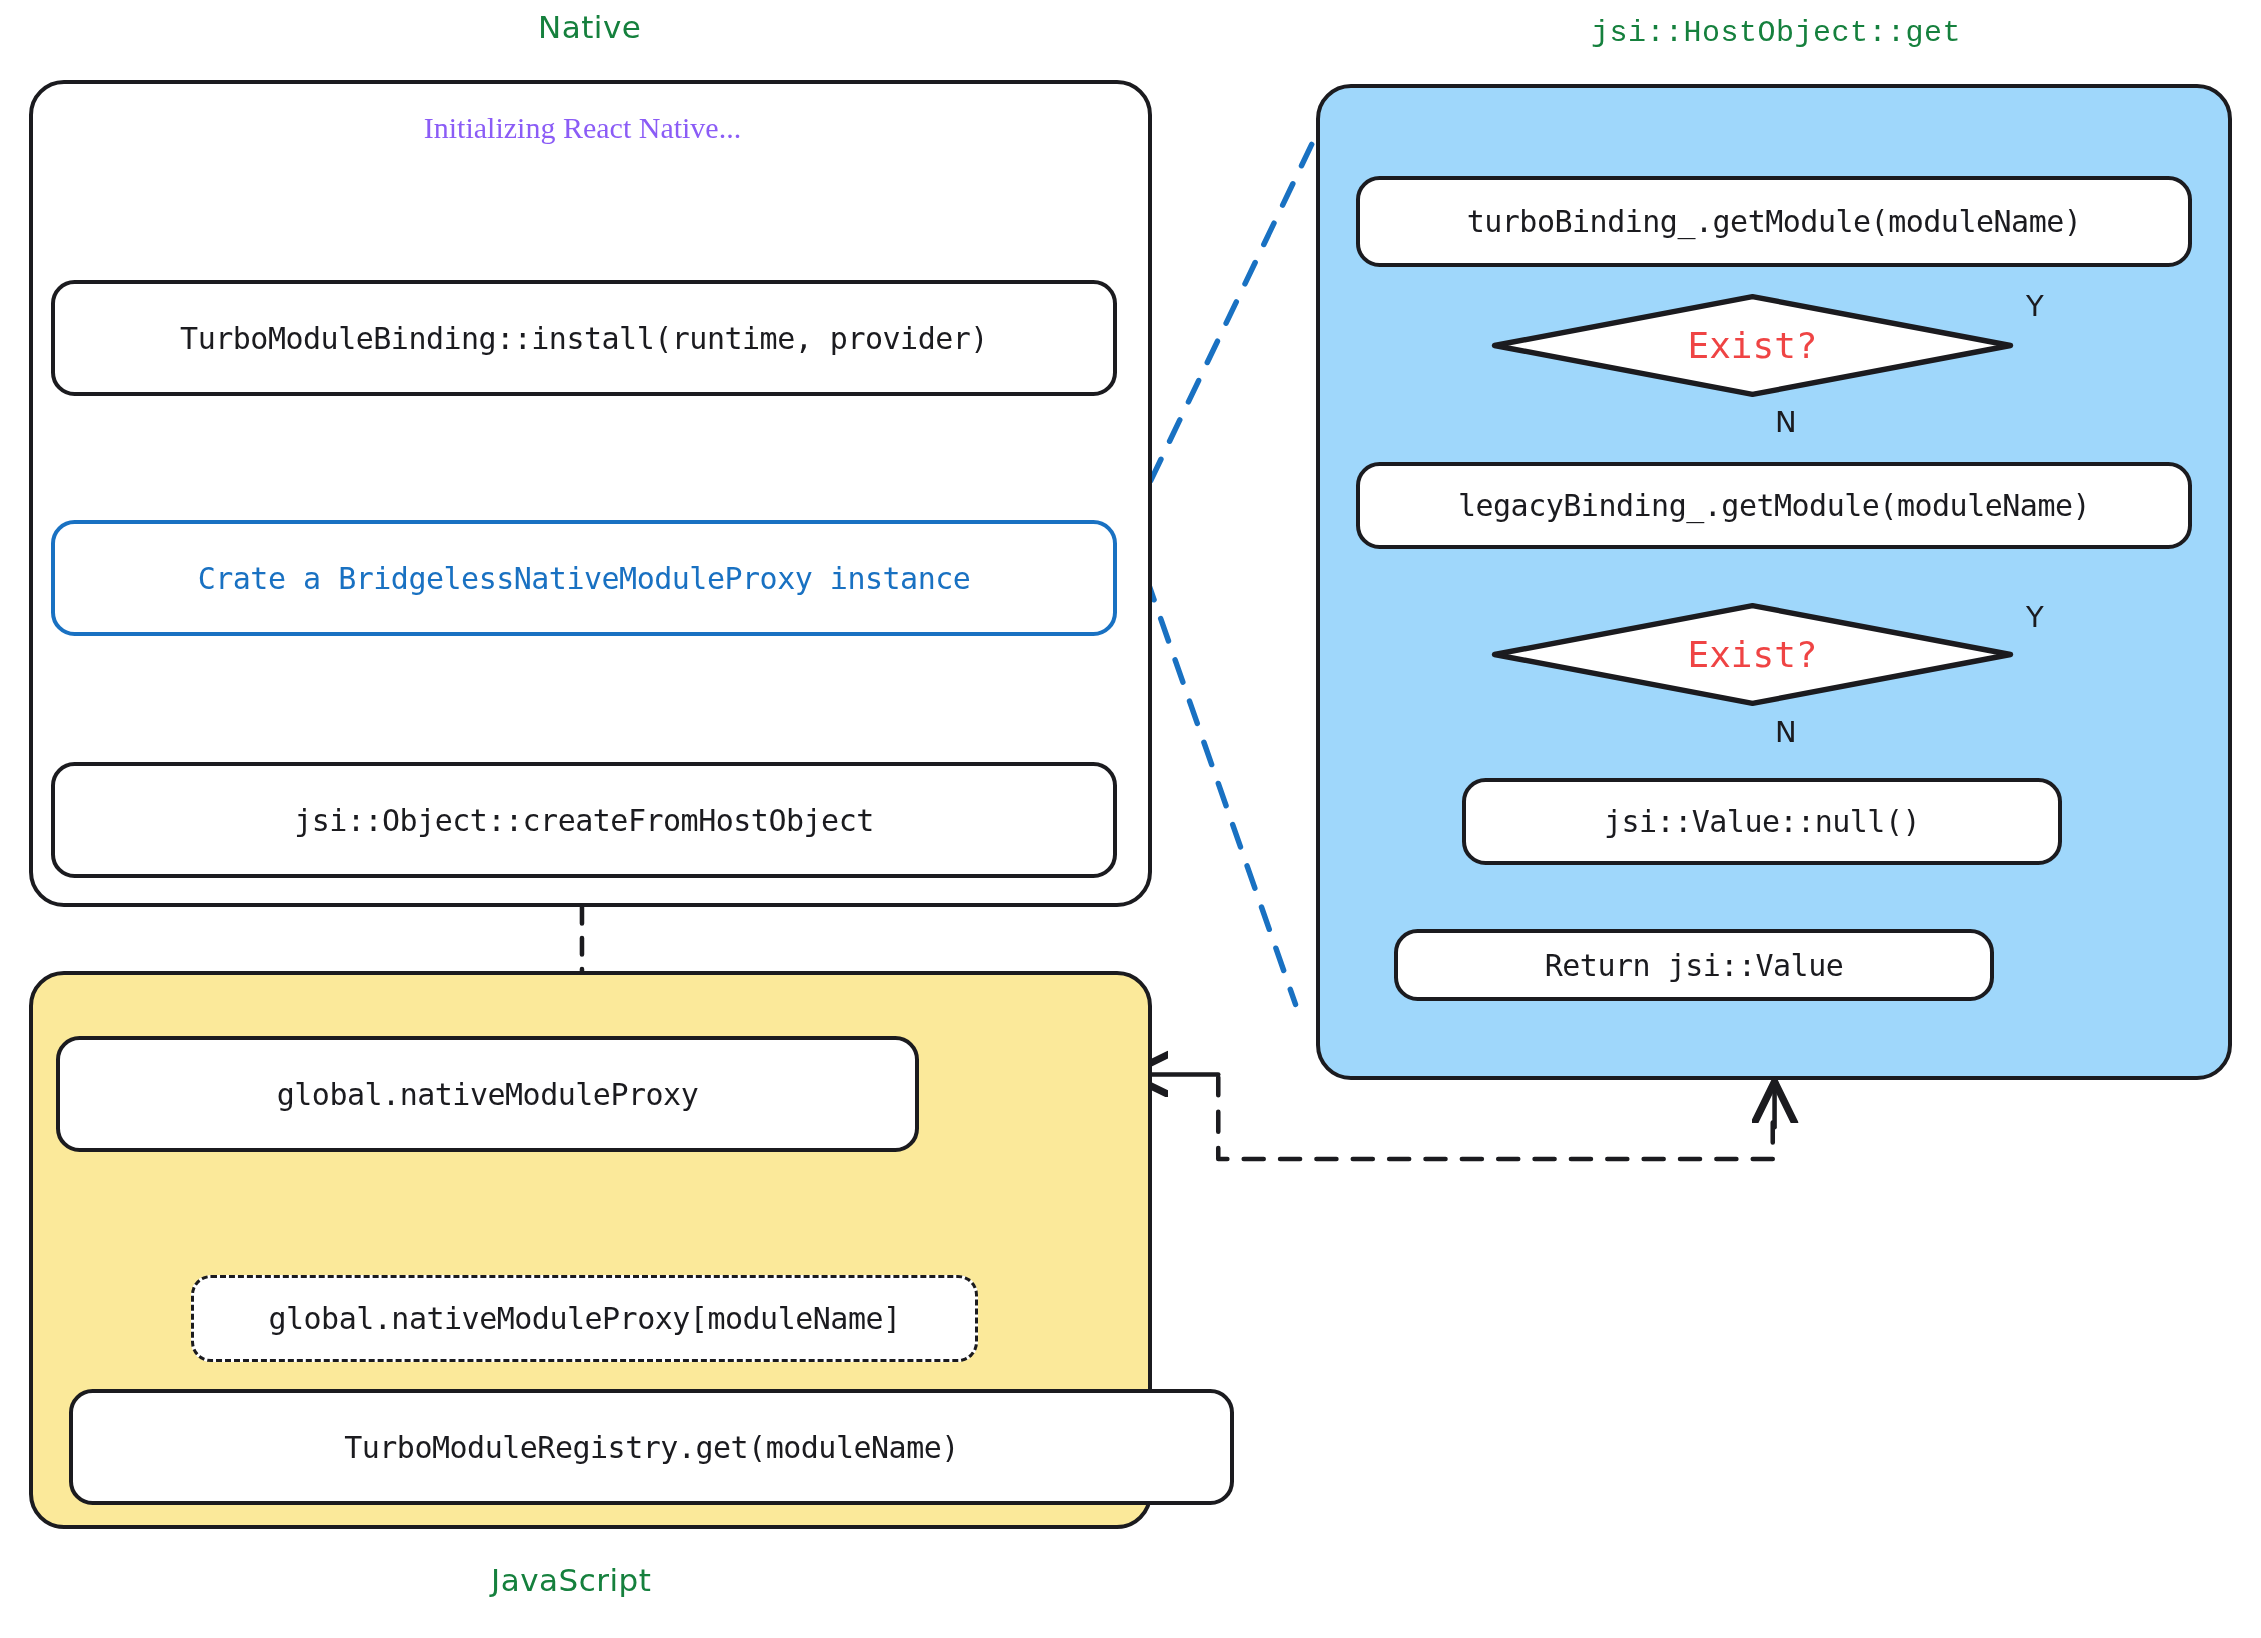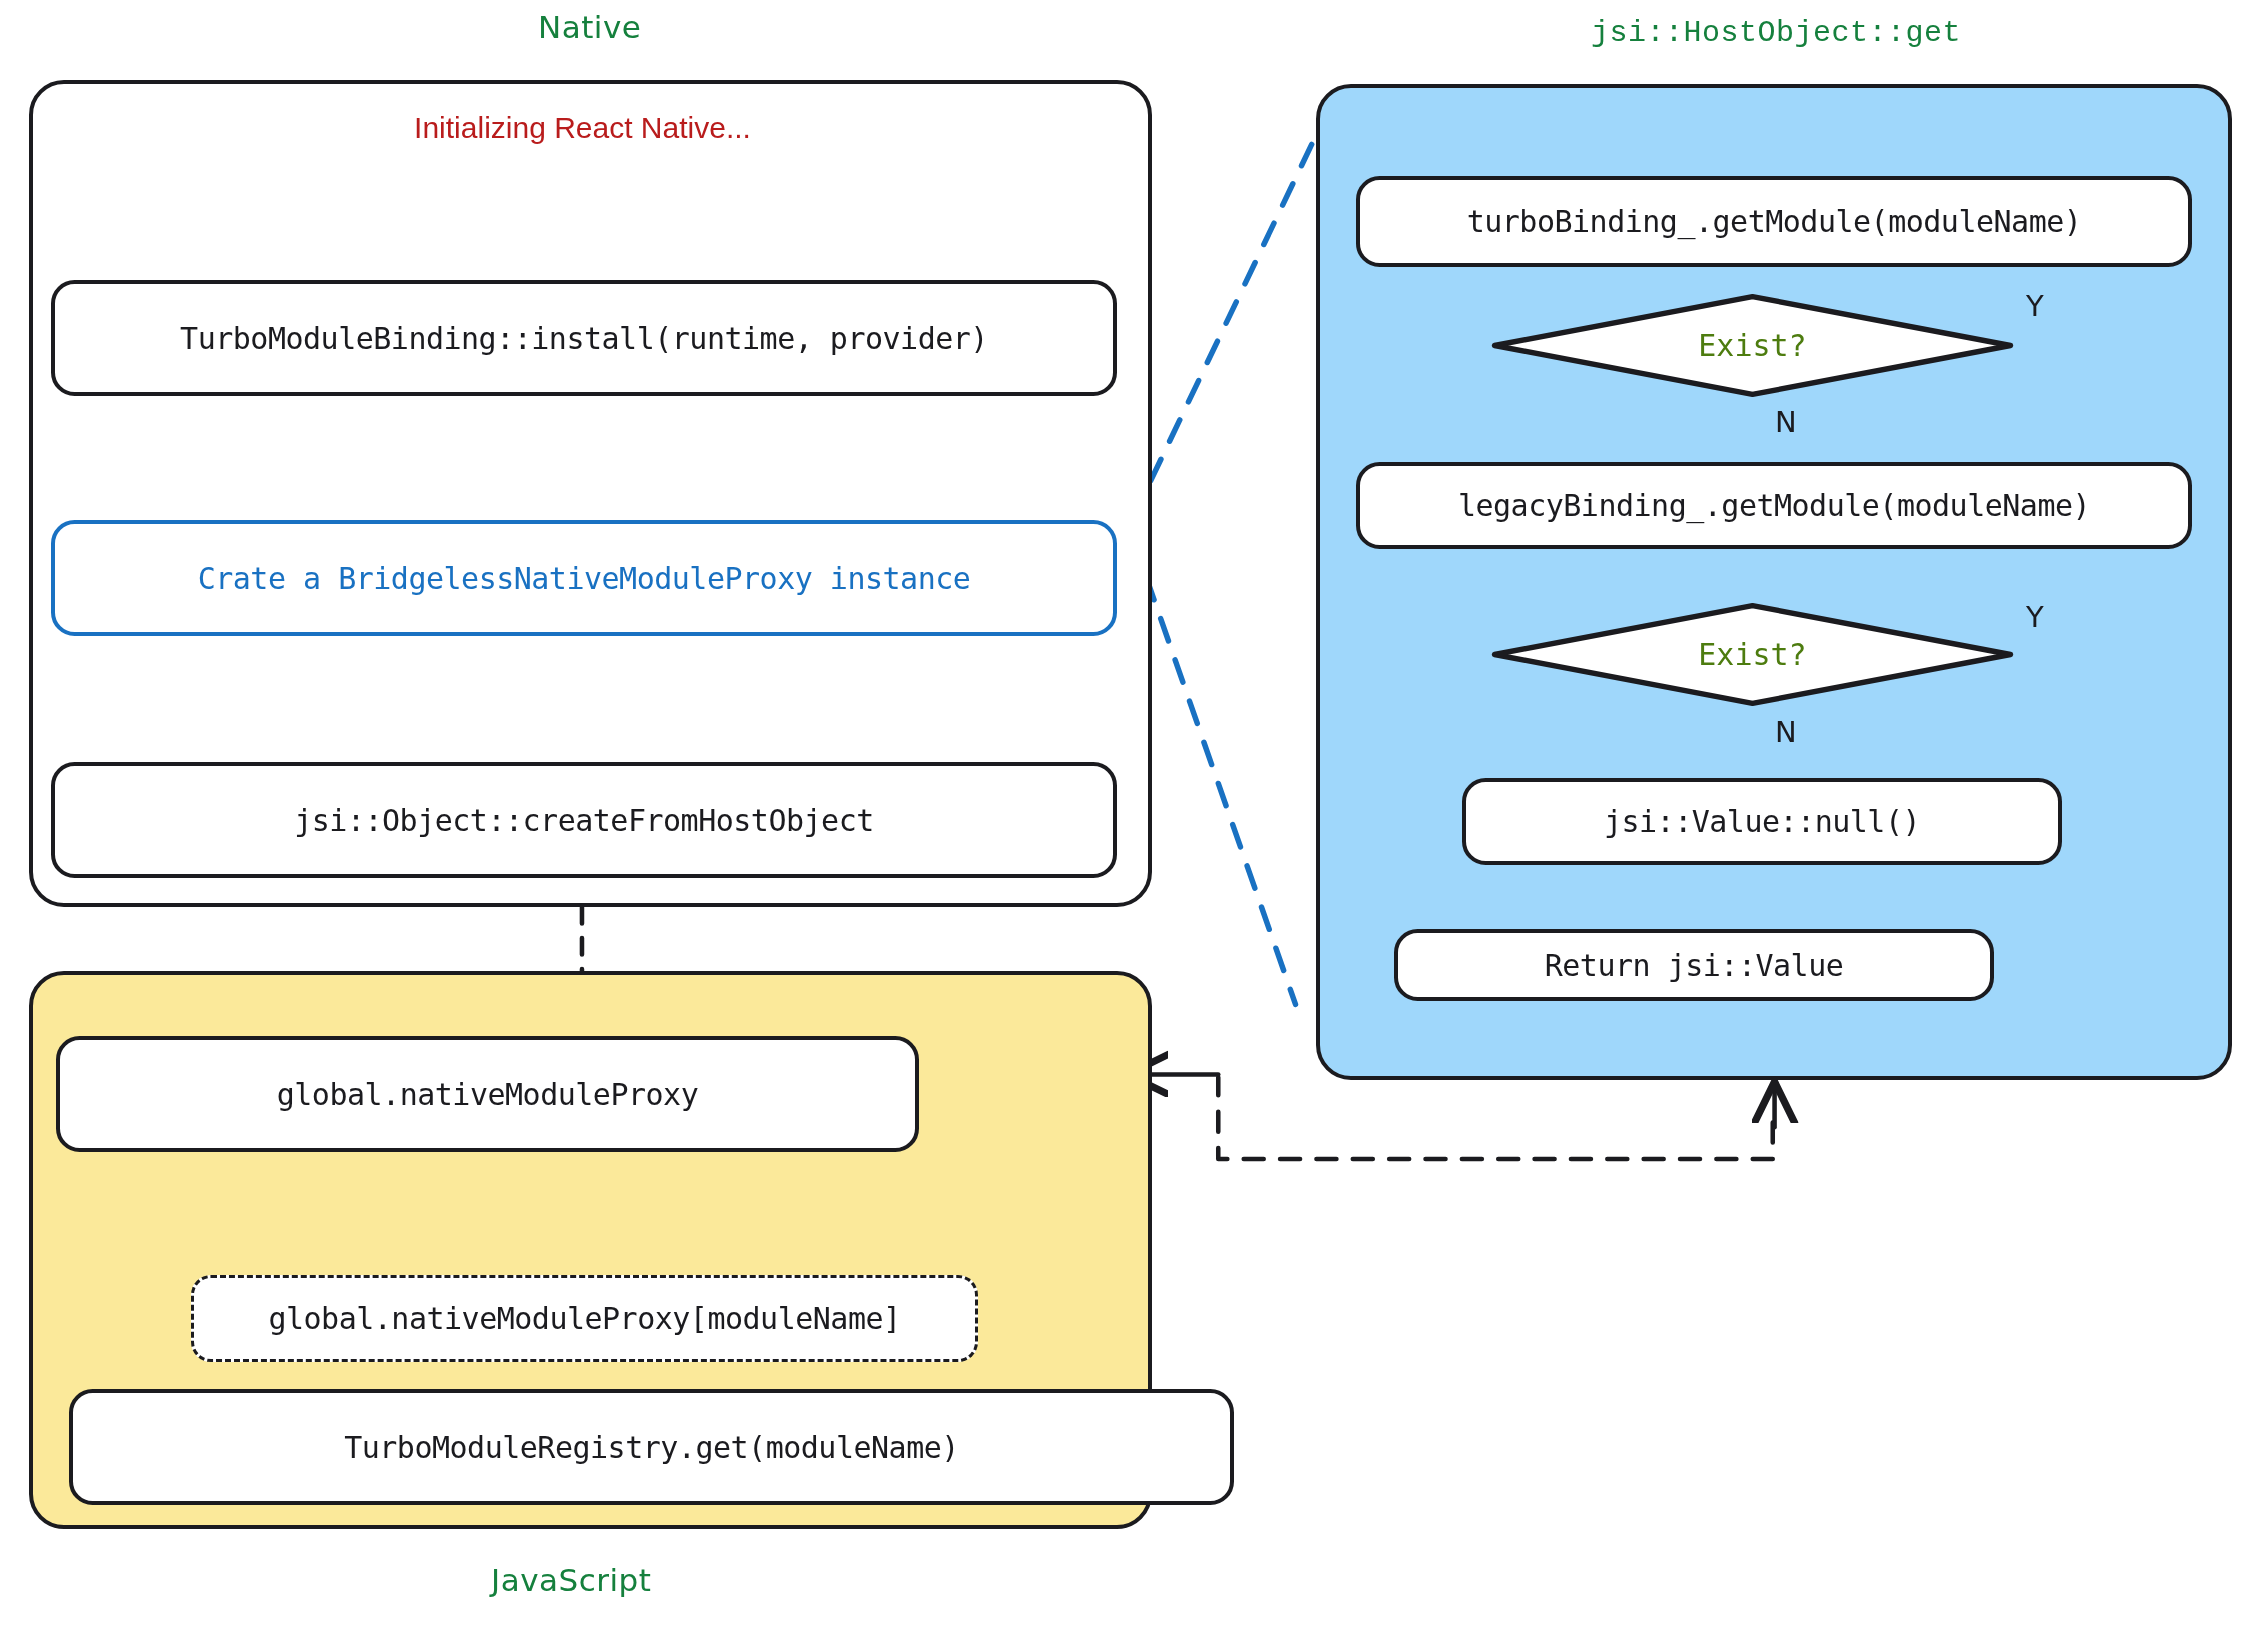--- a/index.html
+++ b/index.html
@@ -30,28 +30,28 @@
     position:absolute;box-sizing:border-box;
     border:4.5px solid #1b1b1f;border-radius:23.6px;background:#ffffff;
     display:flex;align-items:center;justify-content:center;
     font-family:"DejaVu Sans Mono",monospace;
     font-size:30px;color:#1b1b1f;letter-spacing:-0.5px;white-space:nowrap;
   }
   .node.accent{border-color:#1971c2;color:#1971c2;}
   .node.dashed{border-style:dashed;border-width:3.6px;border-radius:20px;margin-top:46px;}
 
   .plain-text{
-    position:absolute;font-family:Liberation Sans, sans-serif;
-    font-size:30px;color:#b91c1c;white-space:nowrap;
+    position:absolute;font-family:Liberation Serif, serif;
+    font-size:30px;color:#8b5cf6;white-space:nowrap;
     display:flex;align-items:center;justify-content:center;
   }
 
   .diamond{
     position:absolute;display:flex;align-items:center;justify-content:center;
-    font-family:"DejaVu Sans Mono",monospace;font-size:30px;color:#4d7c0f;
+    font-family:"DejaVu Sans Mono",monospace;font-size:36px;color:#ef4444;
   }
   .diamond svg{position:absolute;left:0;top:0;}
   .diamond span{position:relative;z-index:2;}
 
   .edge-label{
     position:absolute;font-family:"DejaVu Sans",sans-serif;
     font-size:29px;color:#1b1b1f;
   }
 
   svg.wires{position:absolute;left:0;top:0;width:2262px;height:1638px;

